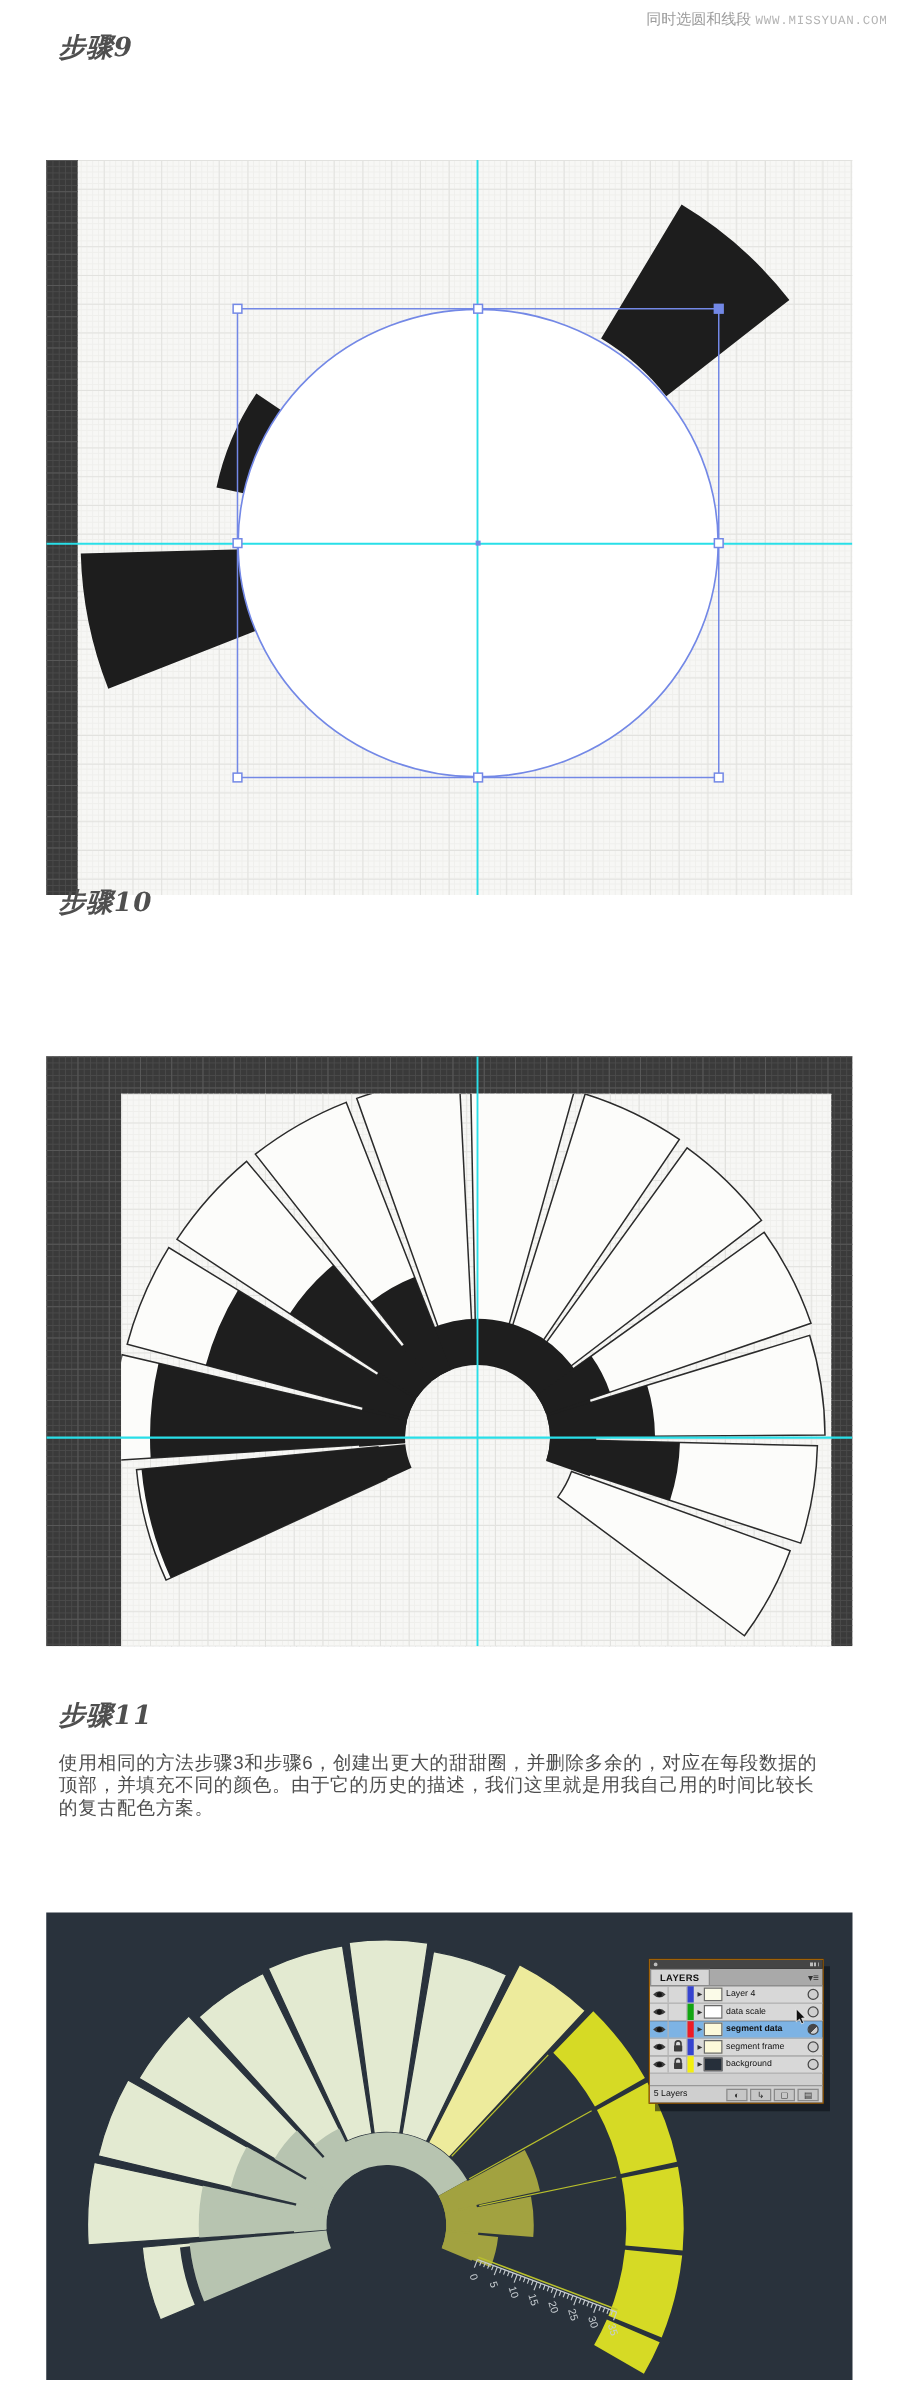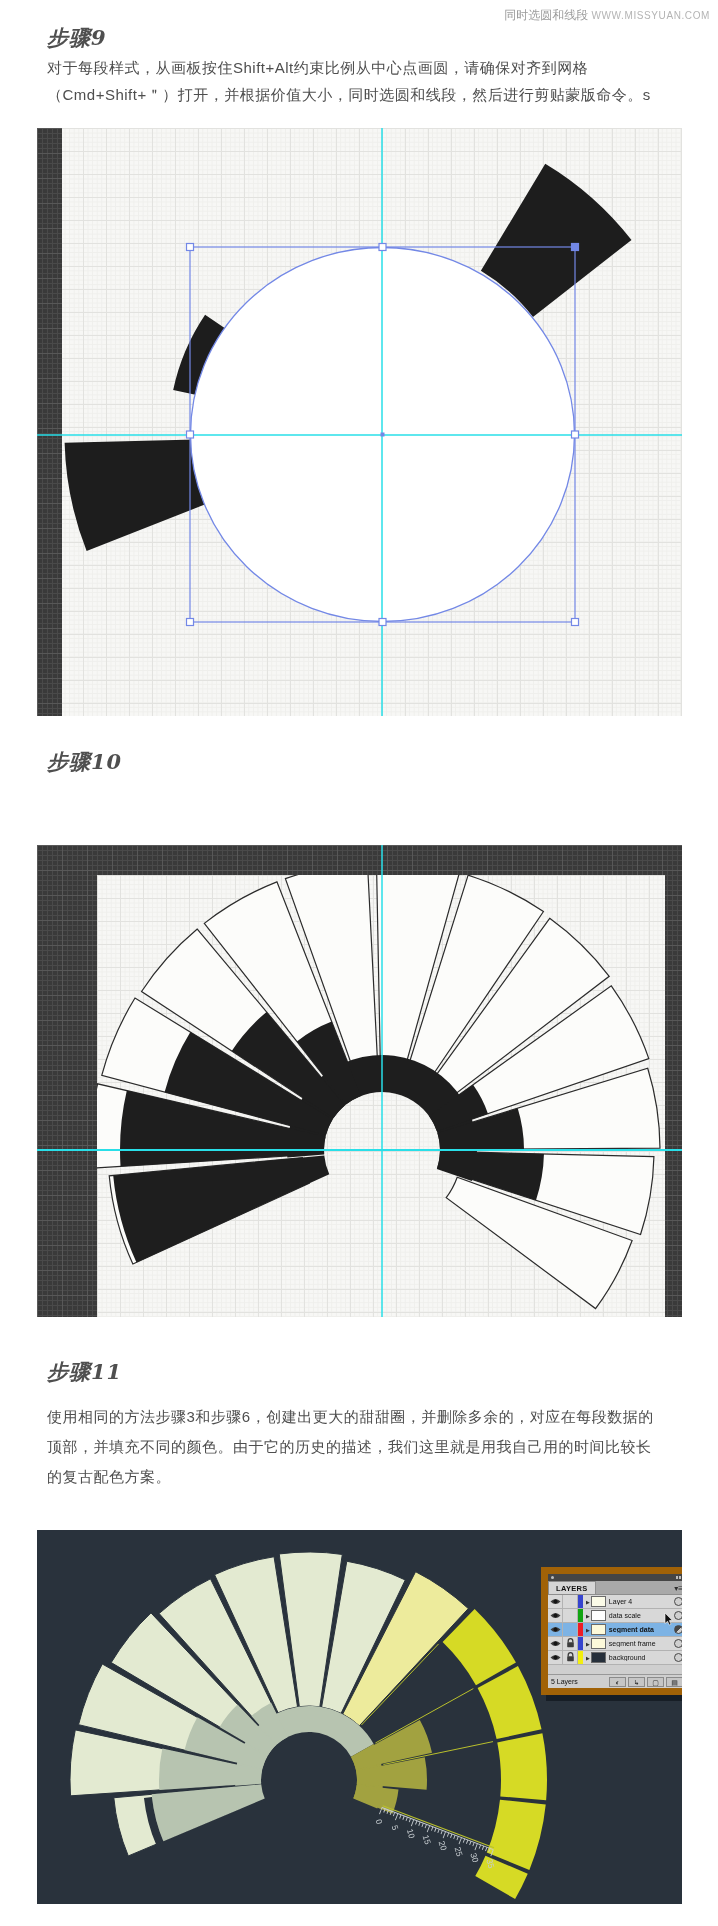--- a/index.html
+++ b/index.html
@@ -1,28 +1,28 @@
 <!DOCTYPE html>
 <html><head>
 <meta charset="utf-8">
 <style>
   html,body{margin:0;padding:0;background:#fff;}
   .page{position:relative;width:718px;height:1926px;background:#ffffff;overflow:hidden;
         font-family:"Liberation Sans",sans-serif;}
   
   .watermark{position:absolute;top:7px;right:8px;color:#9b9b9b;font-size:12px;white-space:nowrap;}
-  .watermark .en{color:#b4b4b4;font-size:10px;letter-spacing:.6px;}
+  .watermark .en{color:#b4b4b4;font-size:10px;letter-spacing:.6px;font-family:Liberation Mono, monospace;}
   h2.step{position:absolute;left:47px;margin:0;font-family:"DejaVu Serif",serif;
           font-style:italic;font-weight:600;font-size:21px;color:#4f4f4f;letter-spacing:1px;}
-  #h9{top:24px}#h10{top:748px}#h11{top:1358px}
+  #h9{top:24px}#h10{top:708px}#h11{top:1358px}
   p.body{position:absolute;left:47px;margin:0;width:645px;font-size:15px;color:#4e4e4e;
          white-space:pre-line;letter-spacing:.5px;}
   #p9{top:54px;line-height:27px}
   #p10{top:797px;line-height:24px}
-  #p11{top:1402px;line-height:30px}
+  #p11{top:1402px;line-height:18px}
   
   .shot{position:absolute;left:37px;width:645px;overflow:hidden;}
   .shot1{top:128px;height:588px;}
   .shot2{top:845px;height:472px;}
   .shot3{top:1530px;height:374px;background:#29323c;}
   .abs{position:absolute;}
   .fill{left:0;top:0;right:0;bottom:0;}
   .grid-light{background-color:#f7f7f5;
     background-image:
       linear-gradient(#e2e2df 1px,transparent 1px),
@@ -32,22 +32,22 @@
     background-size:23px 23px,23px 23px,4.6px 4.6px,4.6px 4.6px;}
   .grid-dark{background-color:#3a3a3a;
     background-image:
       linear-gradient(#585858 1px,transparent 1px),
       linear-gradient(90deg,#585858 1px,transparent 1px),
       linear-gradient(#4a4a4a 1px,transparent 1px),
       linear-gradient(90deg,#4a4a4a 1px,transparent 1px);
     background-size:25px 25px,25px 25px,5px 5px,5px 5px;}
   svg.layer{position:absolute;left:0;top:0;}
   
-  #layersPanel{position:absolute;left:504px;top:37px;width:138px;background:#000000;
-     border:7px solid #a16207;box-shadow:5px 6px 0 rgba(10,14,20,.55);font-size:7px;color:#111;}
+  #layersPanel{position:absolute;left:482px;top:37px;width:138px;background:#000000;
+     border:1px solid #a16207;box-shadow:5px 6px 0 rgba(10,14,20,.55);font-size:7px;color:#111;}
   .ptitle{height:7px;background:#454545;position:relative;}
   .ptitle .dotL{position:absolute;left:3px;top:2px;width:3px;height:3px;border-radius:50%;background:#bdbdbd;}
   .ptitle .dotR{position:absolute;right:3px;top:2px;width:7px;height:3px;background:
      repeating-linear-gradient(90deg,#bdbdbd 0 2px,transparent 2px 3px);}
   .ptabs{height:13px;background:#a9a9a9;display:flex;align-items:flex-end;border-bottom:1px solid #8d8d8d;}
   .ptab{background:#d6d6d6;font-weight:bold;font-size:7.5px;padding:2px 7px 1px;letter-spacing:.3px;border:1px solid #8d8d8d;border-bottom:none;}
   .pmenu{margin-left:auto;padding:0 3px 1px;font-size:8px;color:#2e2e2e;}
   .lrow{display:flex;align-items:center;height:13px;border-bottom:1px solid #b2b2b2;background:#d8d8d8;}
   .lrow.sel{background:#7db3e4;}
   .cell{width:14px;height:13px;display:flex;align-items:center;justify-content:center;
@@ -70,22 +70,20 @@
 <body>
 
 <div class="page">
 
   <div class="watermark">
     <span>同时选圆和线段</span>
     <span class="en">WWW.MISSYUAN.COM</span>
   </div>
 
   <h2 class="step" id="h9">步骤9</h2>
-  <p class="body" id="p9">对于每段样式，从画板按住Shift+Alt约束比例从中心点画圆，请确保对齐到网格
-（Cmd+Shift+＂）打开，并根据价值大小，同时选圆和线段，然后进行剪贴蒙版命令。s</p>
 
   <div class="shot shot1">
     <div class="grid-light abs fill"></div>
     <div class="grid-dark abs" style="left:0;top:0;width:25px;height:588px;"></div>
     <svg class="layer" id="svg1" width="645" height="588" viewBox="0 0 645 588">
         <path d="M508.25,35.64A316,316 0 0 1 594.51,111.95L496.01,188.91A191,191 0 0 0 443.87,142.78Z" fill="#1d1d1d"></path>
         <path d="M136.18,262.01A214,214 0 0 1 168.09,186.83L187.98,200.25A190,190 0 0 0 159.65,267.00Z" fill="#1d1d1d"></path>
         <path d="M49.63,423.05A318,318 0 0 1 27.61,314.82L158.56,311.40A187,187 0 0 0 171.51,375.04Z" fill="#1d1d1d"></path>
         <ellipse cx="345.5" cy="306.5" rx="192" ry="187" fill="#ffffff" stroke="#7388e6" stroke-width="1.3"></ellipse>
         <line x1="345" y1="0" x2="345" y2="588" stroke="#29dfe8" stroke-width="1.5"></line>

